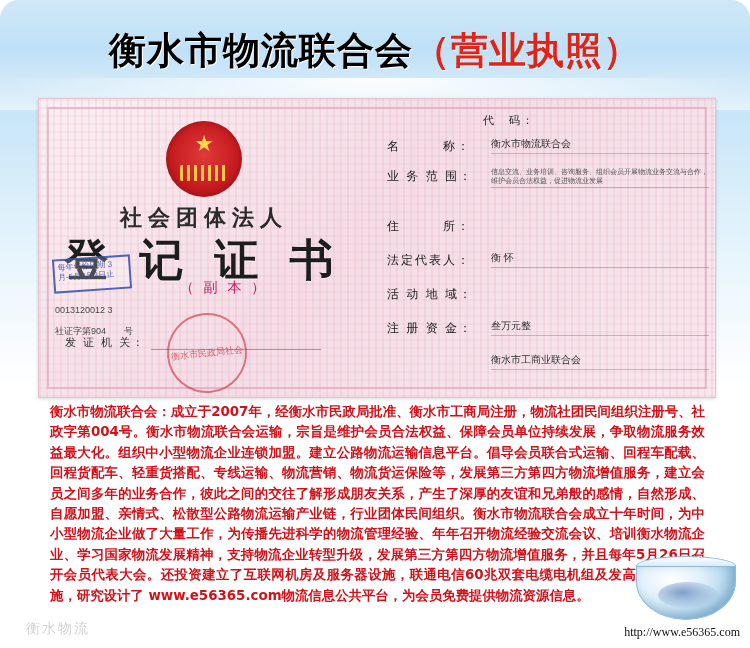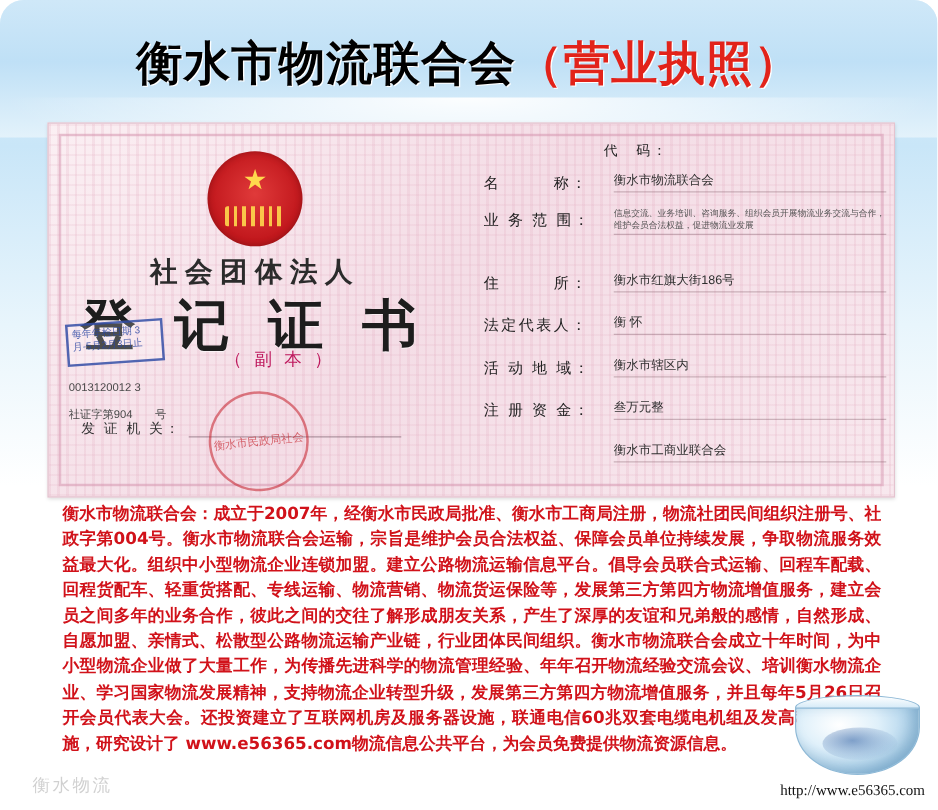--- a/index.html
+++ b/index.html
@@ -359,31 +359,29 @@
         <span class="rval">衡水市物流联合会</span>
       </div>
 
       <div class="rrow" style="top:66px; height:40px;">
         <span class="rlbl">业 务 范 围：</span>
         <span class="rval multi">信息交流、业务培训、咨询服务、组织会员开展物流业务交流与合作，维护会员合法权益，促进物流业发展</span>
       </div>
 
       <div class="rrow" style="top:116px;">
         <span class="rlbl">住　　　所：</span>
-        <span class="rval">衡水市红旗大街186号</span>
       </div>
 
       <div class="rrow" style="top:150px;">
         <span class="rlbl">法定代表人：</span>
         <span class="rval">衡 怀</span>
       </div>
 
       <div class="rrow" style="top:184px;">
         <span class="rlbl">活 动 地 域：</span>
-        <span class="rval">衡水市辖区内</span>
       </div>
 
       <div class="rrow" style="top:218px;">
         <span class="rlbl">注 册 资 金：</span>
         <span class="rval">叁万元整</span>
       </div>
 
       <div class="rrow" style="top:252px;">
         <span class="rval">衡水市工商业联合会</span>
       </div>

